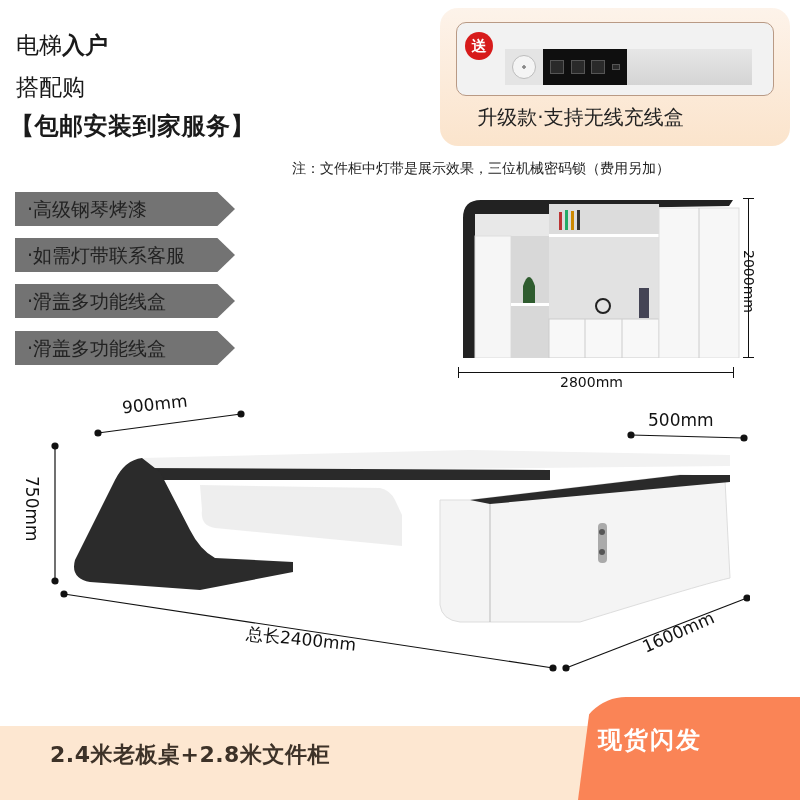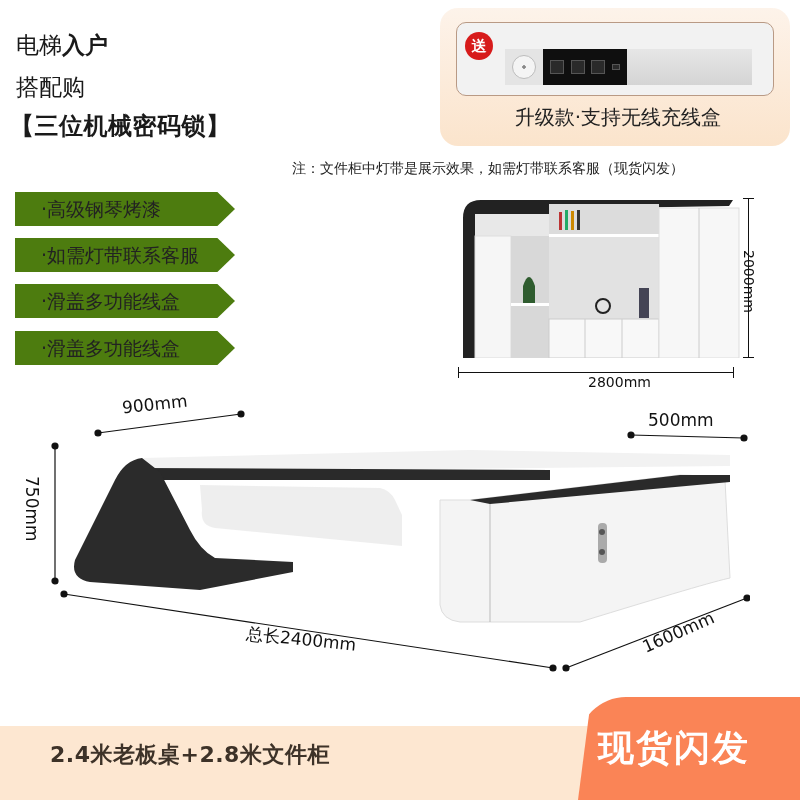--- a/index.html
+++ b/index.html
@@ -15,80 +15,80 @@
   
   .gift { left: 440px; top: 8px; width: 350px; height: 138px; border-radius: 18px; background: linear-gradient(180deg, #fdf3ea 0%, #fbe4cc 100%); }
   .gift-inner { left: 16px; top: 14px; width: 318px; height: 74px; border-radius: 10px; background: #f2f2f2; border: 1px solid #b99a85; overflow: hidden; }
   .gift-badge { left: 8px; top: 9px; width: 28px; height: 28px; border-radius: 50%; background: #d71b1b; color: #fff; font-size: 15px; font-weight: bold; display: flex; align-items: center; justify-content: center; }
   .wireless-pad { left: 48px; top: 26px; width: 38px; height: 36px; background: #e4e4e4; display:flex; align-items:center; justify-content:center; }
   .wireless-pad span { width: 24px; height: 24px; border-radius: 50%; border: 1px solid #bdbdbd; display: block; background: radial-gradient(circle, #888 1.5px, #f4f4f4 2px); }
   .sockets { left: 86px; top: 26px; width: 84px; height: 36px; background: #0f0f0f; display: flex; align-items: center; justify-content: space-around; padding: 0 4px; }
   .socket { width: 14px; height: 14px; background: #2a2a2a; border: 1px solid #555; }
   .socket.usb { width: 8px; height: 6px; }
   .slide-cover { left: 170px; top: 26px; width: 125px; height: 36px; background: linear-gradient(180deg,#e6e6e6,#d4d4d4); }
-  .gift-caption { left: 0; top: 96px; width: 281px; text-align: right; font-size: 20px; color: #222; }
+  .gift-caption { left: 0; top: 96px; width: 281px; text-align: center; font-size: 20px; color: #222; }
 
   .note { left: 292px; top: 160px; font-size: 14px; color: #222; }
 
   
-  .tag { left: 15px; width: 220px; height: 34px; background: #4d7c0f; color: #222; font-size: 19px; padding-left: 26px; line-height: 34px; clip-path: polygon(0 0, 92% 0, 100% 50%, 92% 100%, 0 100%); }
+  .tag { left: 15px; width: 220px; height: 34px; background: #737373; color: #222; font-size: 19px; padding-left: 12px; line-height: 34px; clip-path: polygon(0 0, 92% 0, 100% 50%, 92% 100%, 0 100%); }
 
   
   .cabinet { left: 463px; top: 198px; width: 278px; height: 160px; }
   .dim-v { left: 748px; top: 198px; width: 1px; height: 160px; background: #111; }
   .dim-v::before, .dim-v::after { content: ""; position: absolute; left: -5px; width: 11px; height: 1px; background: #111; }
   .dim-v::before { top: 0; } .dim-v::after { bottom: 0; }
   .dim-v-label { left: 741px; top: 250px; font-size: 14px; writing-mode: vertical-rl; color: #111; }
   .dim-h { left: 458px; top: 372px; width: 276px; height: 1px; background: #111; }
   .dim-h::before, .dim-h::after { content: ""; position: absolute; top: -5px; width: 1px; height: 11px; background: #111; }
   .dim-h::before { left: 0; } .dim-h::after { right: 0; }
-  .dim-h-label { left: 560px; top: 374px; font-size: 14px; color: #111; margin-left: 28px; }
+  .dim-h-label { left: 560px; top: 374px; font-size: 14px; color: #111; }
 
   
   .desk { left: 50px; top: 400px; width: 700px; height: 280px; }
   .dimtxt { font-size: 17px; color: #111; }
   .d900 { left: 122px; top: 394px; transform: rotate(-6deg); }
   .d500 { left: 648px; top: 410px; }
   .d750 { left: 22px; top: 476px; writing-mode: vertical-rl; }
   .d2400 { left: 246px; top: 628px; transform: rotate(6deg); }
   .d1600 { left: 640px; top: 622px; transform: rotate(-24deg); }
 
   
   .bottom-bar { left: 0; top: 726px; width: 800px; height: 74px; background: #fde7d1; }
   .bottom-title { left: 50px; top: 740px; font-size: 22px; font-weight: bold; color: #3d3228; letter-spacing: 0.5px; }
   .stock { left: 578px; top: 697px; width: 222px; height: 103px; background: #fa8456; border-top-left-radius: 48px; clip-path: polygon(6% 0, 100% 0, 100% 100%, 0 100%); }
-  .stock-label { left: 598px; top: 724px; font-size: 36px; font-weight: bold; color: #ffffff; letter-spacing: 2px; }
+  .stock-label { left: 598px; top: 724px; font-size: 24px; font-weight: bold; color: #ffffff; letter-spacing: 2px; }
 </style>
 </head>
 <body>
 
 <div class="abs hdr1">
   <span>电梯</span><b>入户</b>
 </div>
 <div class="abs hdr2">搭配购</div>
-<div class="abs hdr3">【三位机械密码锁】</div>
+<div class="abs hdr3">【包邮安装到家服务】</div>
 
 <div class="abs gift">
   <div class="abs gift-inner">
     <div class="abs gift-badge">送</div>
     <div class="abs wireless-pad">
         <span></span>
       </div>
     <div class="abs sockets">
       <div class="socket"></div>
       <div class="socket"></div>
       <div class="socket"></div>
       <div class="socket usb"></div>
     </div>
     <div class="abs slide-cover"></div>
   </div>
   <div class="abs gift-caption">升级款·支持无线充线盒</div>
 </div>
 
-<div class="abs note">注：文件柜中灯带是展示效果，如需灯带联系客服（现货闪发）</div>
+<div class="abs note">注：文件柜中灯带是展示效果，三位机械密码锁（费用另加）</div>
 
 <div class="abs tag" style="top:192px">·高级钢琴烤漆</div>
 <div class="abs tag" style="top:238px">·如需灯带联系客服</div>
 <div class="abs tag" style="top:284px">·滑盖多功能线盒</div>
 <div class="abs tag" style="top:331px">·滑盖多功能线盒</div>
 
 <svg class="abs cabinet" viewBox="0 0 278 160">
   <path d="M0 160 L0 20 Q0 2 18 2 L270 2 L266 8 L150 10 Q140 10 136 16 L20 16 Q12 16 12 24 L12 160 Z" fill="#222"></path>
   <rect x="12" y="16" width="264" height="144" fill="#e8e8e8"></rect>
   <rect x="12" y="38" width="36" height="122" fill="#f6f6f6" stroke="#ddd"></rect>

